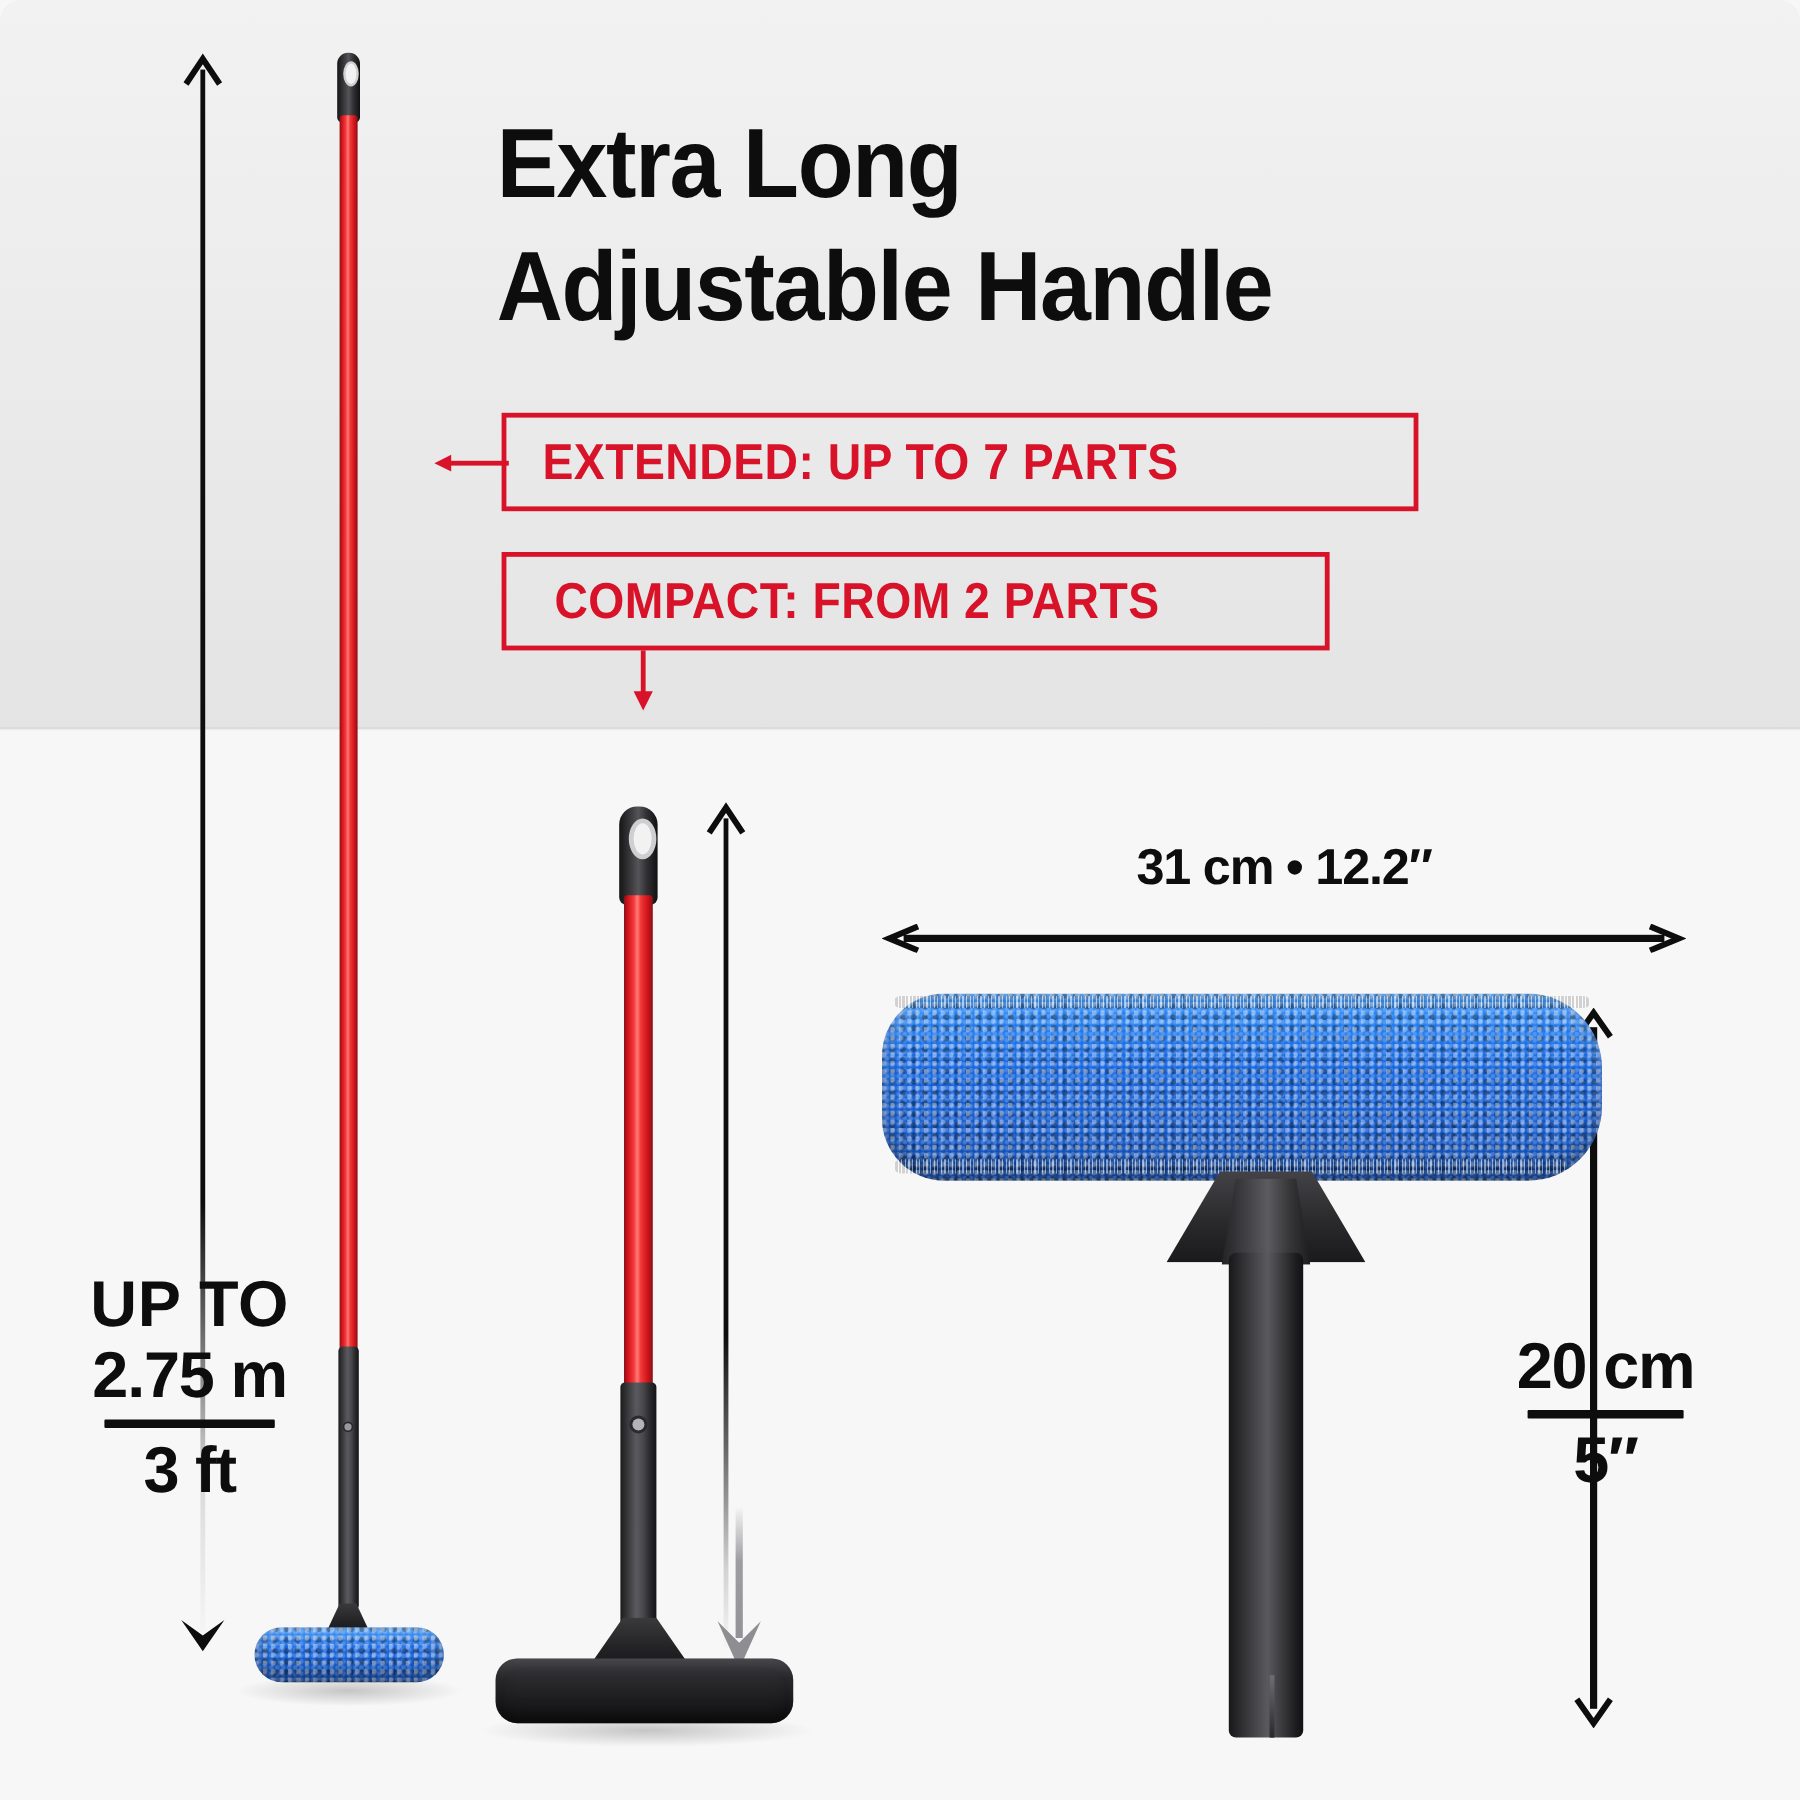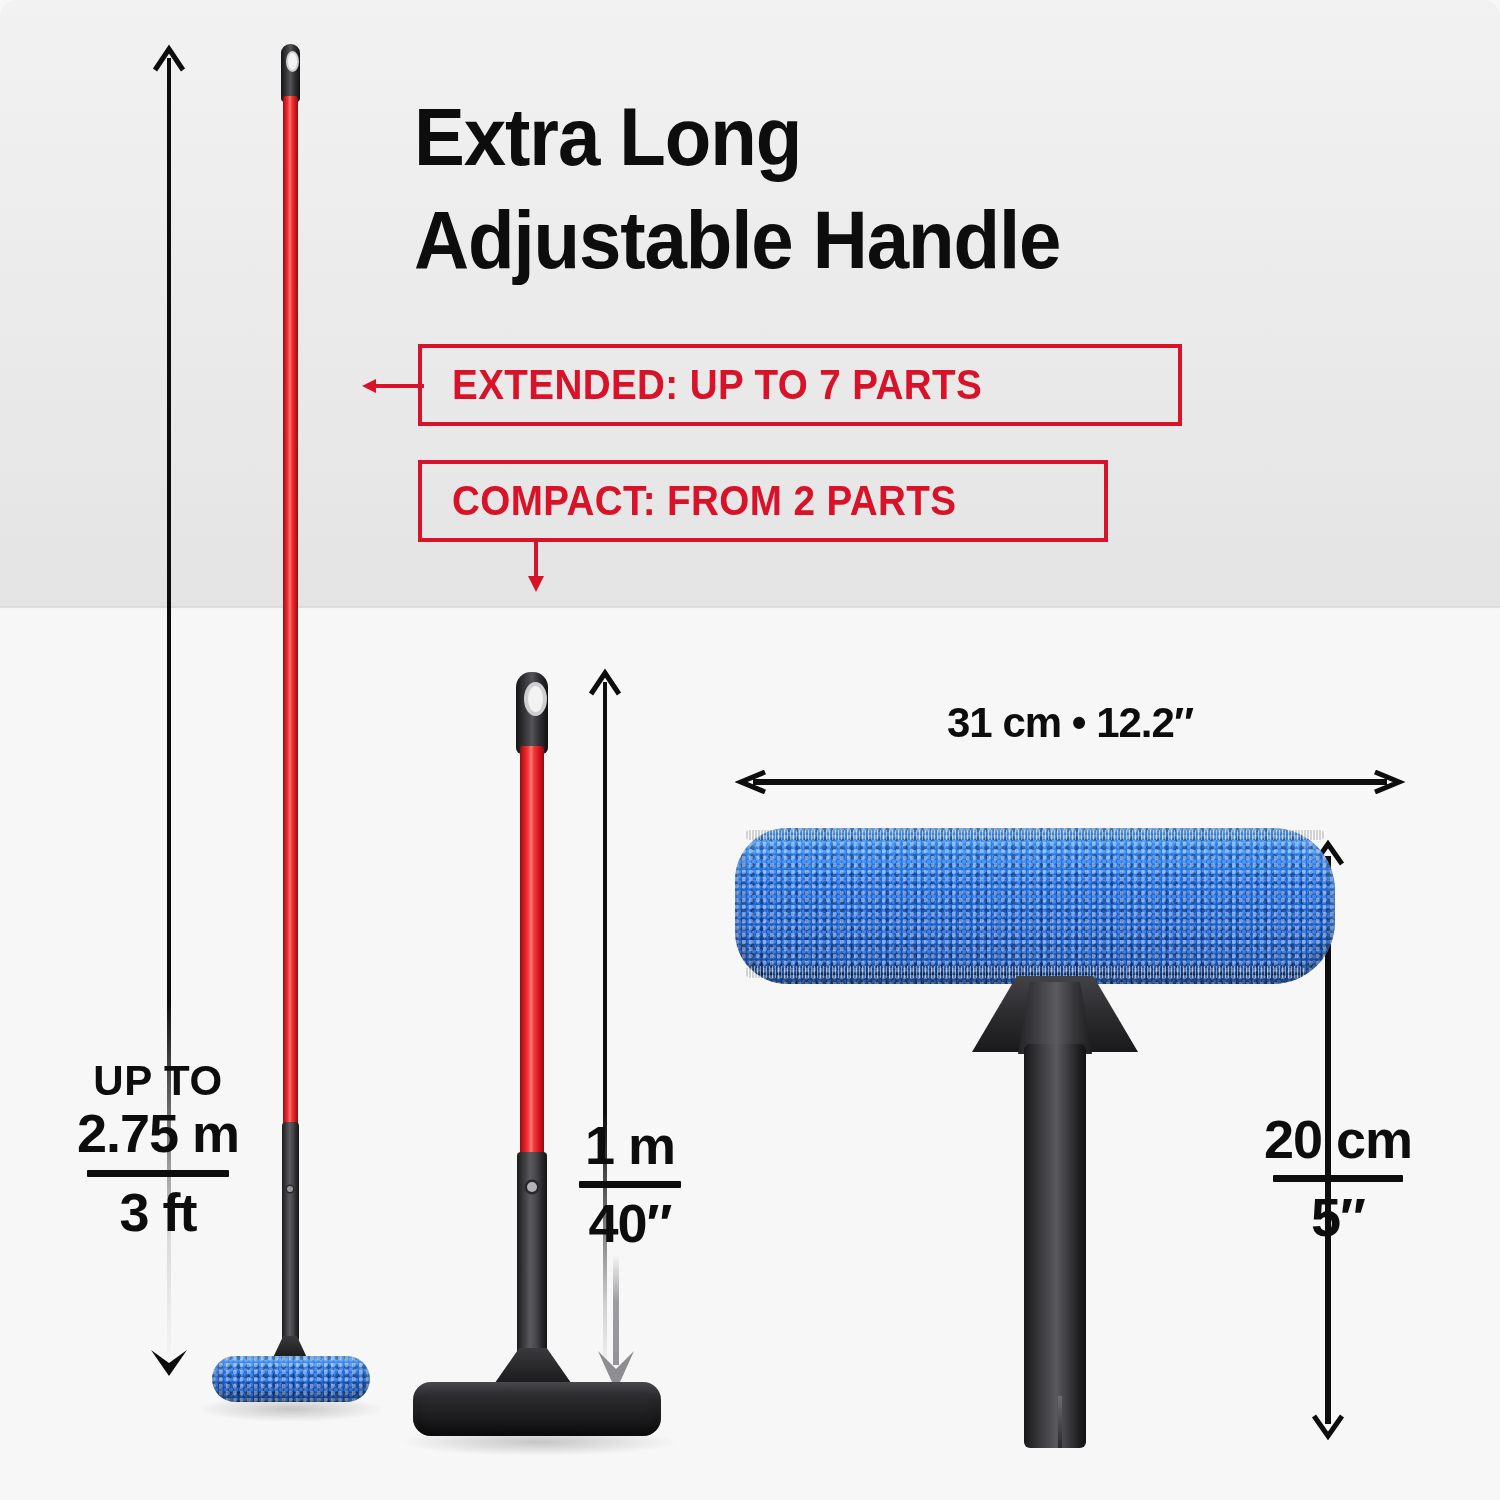--- a/index.html
+++ b/index.html
@@ -25,39 +25,39 @@
     letter-spacing:-1.2px;transform:scaleX(.93);transform-origin:left top;}
   .headline .l2{white-space:nowrap;}
 
   
   .callout{position:absolute;border:4px solid #d81228;background:transparent;
     display:flex;align-items:center;box-sizing:border-box;}
   .callout span{color:#d81228;font-weight:700;white-space:nowrap;
     transform:scaleX(.92);transform-origin:left center;}
   #callout-extended{left:418px;top:344px;width:764px;height:82px;padding-left:30px;}
   #callout-extended span{font-size:42px;letter-spacing:.4px;}
-  #callout-compact{left:418px;top:460px;width:690px;height:82px;padding-left:30px;}
+  #callout-compact{left:418px;top:460px;width:690px;height:82px;padding-left:40px;}
   #callout-compact span{font-size:42px;letter-spacing:.4px;}
 
   
   .red-arrow-left{position:absolute;left:362px;top:379px;width:62px;height:14px;}
   .red-arrow-left .shaft{position:absolute;left:10px;top:5px;width:52px;height:4px;background:#d81228;}
   .red-arrow-left .head{position:absolute;left:0;top:0;width:0;height:0;
     border-top:7px solid transparent;border-bottom:7px solid transparent;border-right:14px solid #d81228;}
   
   .red-arrow-down{position:absolute;left:528px;top:542px;width:16px;height:48px;}
   .red-arrow-down .shaft{position:absolute;left:6px;top:0;width:4px;height:38px;background:#d81228;}
   .red-arrow-down .head{position:absolute;left:0;top:34px;width:0;height:0;
     border-left:8px solid transparent;border-right:8px solid transparent;border-top:16px solid #d81228;}
 
   
   .dim-label{position:absolute;color:#0d0d0d;font-weight:700;text-align:center;}
   .dim-num{font-size:54px;line-height:1.08;letter-spacing:-1px;white-space:nowrap;}
   .dim-rule{height:7px;background:#0d0d0d;margin:7px auto 6px;border-radius:1px;}
-  .dim-upto{font-size:42px;font-weight:700;letter-spacing:.5px;line-height:1.1;}
+  .dim-upto{font-size:54px;font-weight:700;letter-spacing:.5px;line-height:1.1;}
 
   
   #dim-left-line{position:absolute;left:162px;top:44px;width:14px;height:1340px;}
   #dim-left-line .shaft{position:absolute;left:5px;top:14px;width:4px;height:1312px;
     background:linear-gradient(180deg,#0d0d0d 0%,#0d0d0d 72%,rgba(13,13,13,.12) 90%,rgba(13,13,13,0) 100%);}
   #dim-left-line .head-up{position:absolute;left:-10px;top:0;width:34px;height:30px;}
   #dim-left-line .head-dn{position:absolute;left:-13px;top:1300px;width:40px;height:36px;}
 
   #dim-left-text{left:58px;top:1058px;width:200px;}
 
@@ -190,25 +190,20 @@
     <defs>
       <linearGradient id="gfade" x1="0" y1="0" x2="0" y2="1">
         <stop offset="0%" stop-color="#8e8e92" stop-opacity="0"></stop>
         <stop offset="42%" stop-color="#8e8e92" stop-opacity=".85"></stop>
         <stop offset="100%" stop-color="#8e8e92" stop-opacity=".95"></stop>
       </linearGradient>
     </defs>
     <rect x="18" y="0" width="6" height="110" fill="url(#gfade)"></rect>
     <path d="M3 96 L21 136 L39 96 L21 114 Z" fill="#8e8e92"></path>
   </svg>
-  <div class="dim-label" id="dim-mid-text">
-    <div class="dim-num">1 m</div>
-    <div class="dim-rule" style="width:102px"></div>
-    <div class="dim-num">40″</div>
-  </div>
 
   <div>
     <div class="cap" style="left:516px;top:672px;width:32px;height:82px;border-radius:15px 15px 6px 6px;">
       <div class="eye" style="left:8px;top:10px;width:15px;height:26px;border-width:4px;"></div>
     </div>
     <div class="red-pole" style="left:520px;top:746px;width:24px;height:414px;"></div>
     <div class="black-tube" style="left:517px;top:1152px;width:30px;height:212px;"></div>
     <div style="position:absolute;left:527px;top:1182px;width:10px;height:10px;border-radius:50%;
          background:#b4b4b8;box-shadow:0 0 0 2.5px #2a2a2c;"></div>
     <div class="connector" style="left:490px;top:1348px;width:86px;height:42px;

